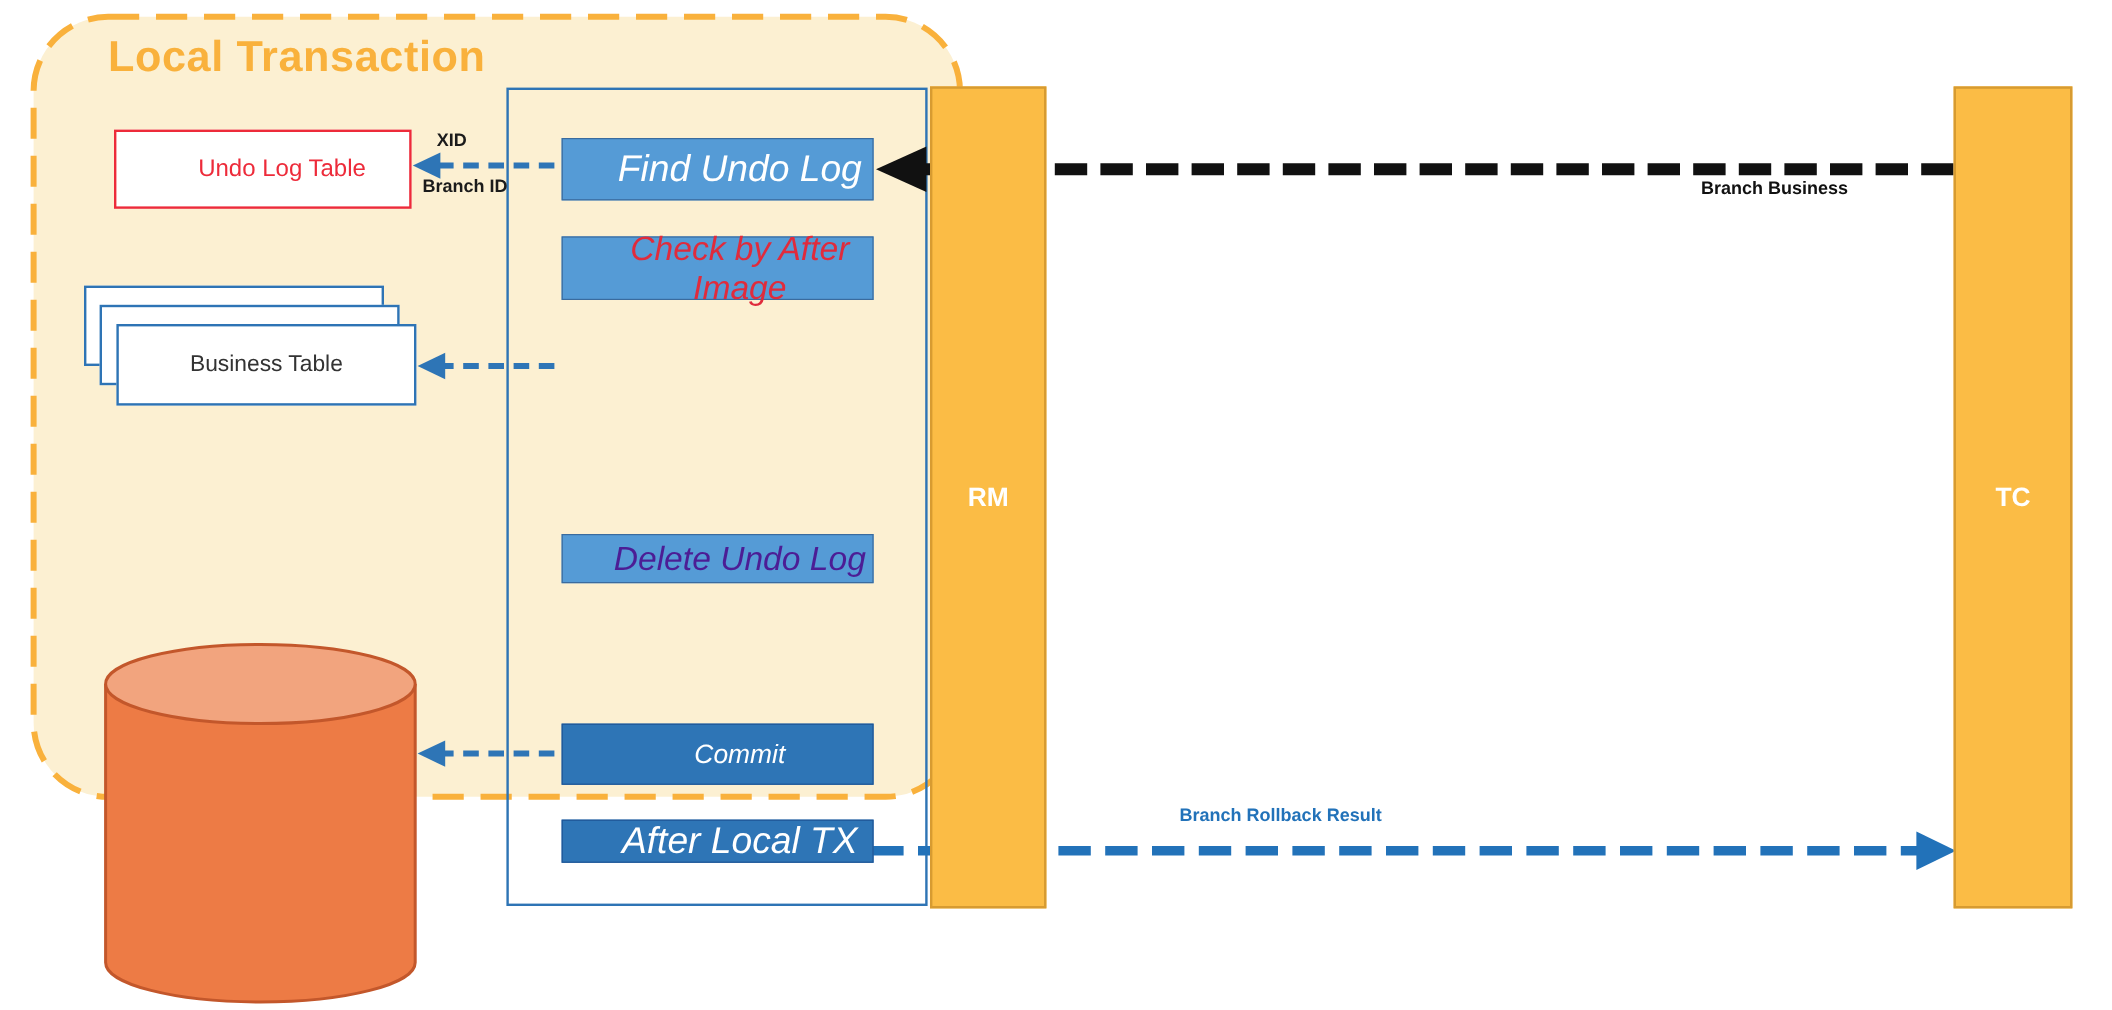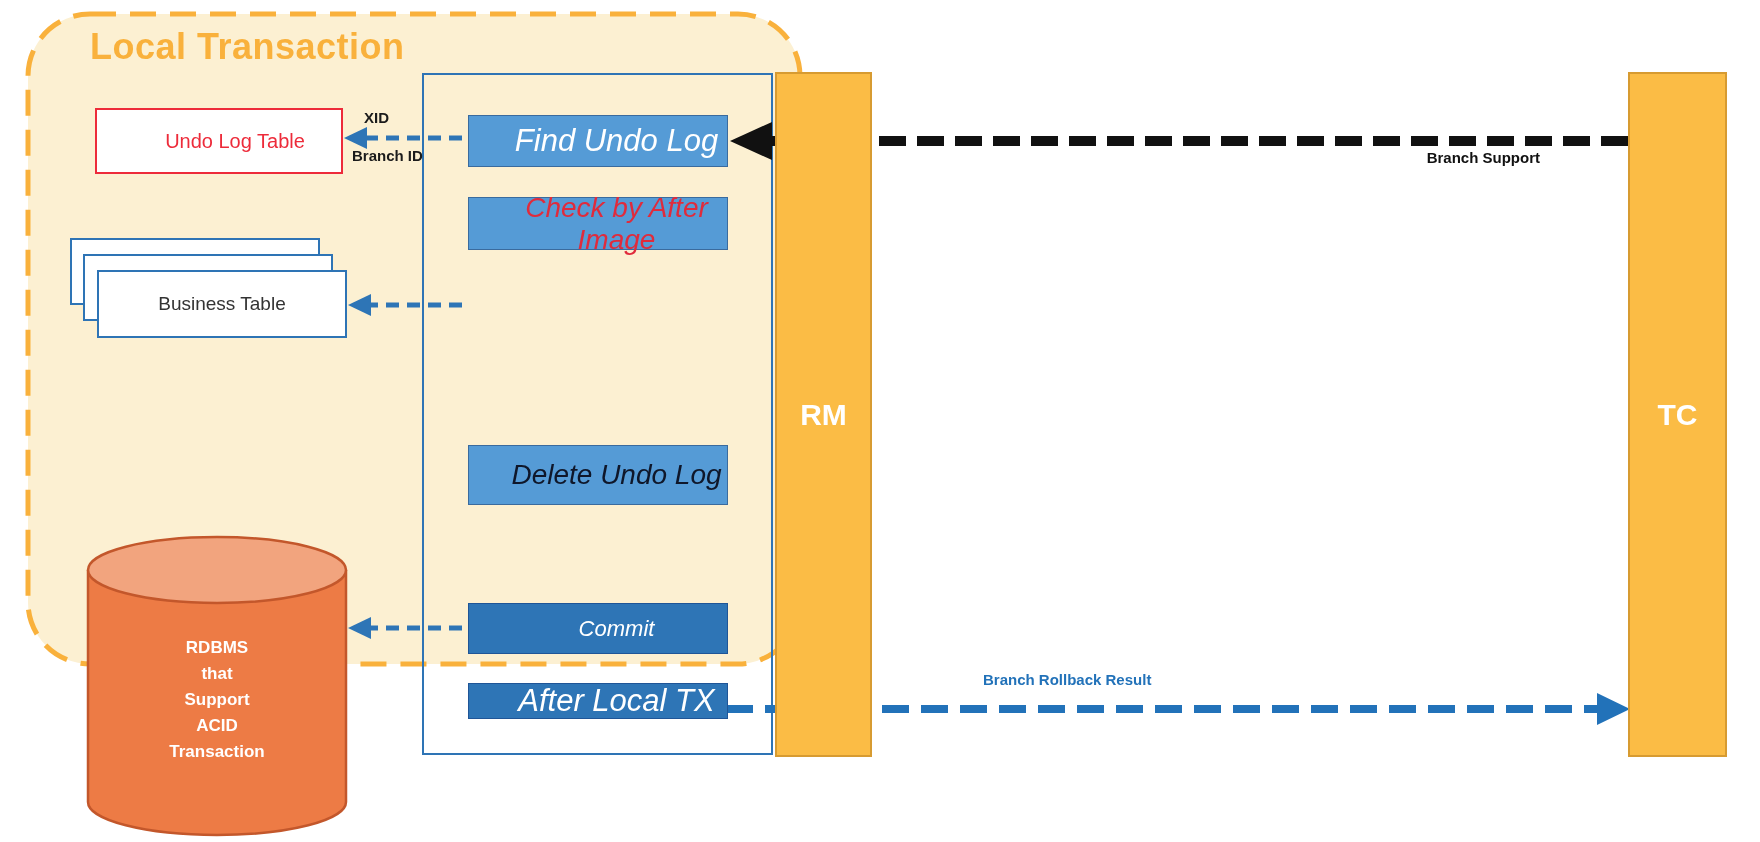--- a/index.html
+++ b/index.html
@@ -36,28 +36,28 @@
   }
   .step{
     left:468px;width:260px;display:flex;align-items:center;justify-content:center;
     text-align:center;box-sizing:border-box;font-style:italic;z-index:5;padding-left:37px;
   }
   .step-light{background:#559BD6;border:1.5px solid #3A6B9E;}
   .step-dark{background:#2E75B6;border:1.5px solid #1F5597;}
   .s-find {top:115px;height:52px;color:#ffffff;font-size:31px;}
   .s-check{top:197px;height:53px;color:#E02B3C;font-size:28px;}
   .s-exec {top:280px;height:52px;color:#EFF25C;font-size:24px;}
-  .s-del  {top:445px;height:60px;color:#0f172a;font-size:28px;}
+  .s-del  {top:445px;height:41px;color:#4c1d95;font-size:28px;}
   .s-commit{top:603px;height:51px;color:#ffffff;font-size:22px;}
   .s-after{top:683px;height:36px;color:#ffffff;font-size:31px;}
 
   .lane{
     top:72px;height:685px;background:#FBBC45;border:2px solid #D79B31;
     box-sizing:border-box;display:flex;align-items:center;justify-content:center;
-    color:#ffffff;font-size:30px;font-weight:bold;z-index:8;
+    color:#ffffff;font-size:22px;font-weight:bold;z-index:8;
   }
   .lane-rm{left:775px;width:97px;}
   .lane-tc{left:1628px;width:99px;}
 
   .cyl-text{
     left:88px;top:635px;width:258px;text-align:center;color:#ffffff;
     font-weight:bold;font-size:17px;line-height:26px;z-index:7;
   }
   .lbl{font-weight:bold;font-size:15px;color:#1b1b1b;z-index:9;}
   .lbl-xid{left:364px;top:109px;}
@@ -119,33 +119,26 @@
     <span>Commit</span>
   </div>
   <div class="abs step step-dark s-after">
     <span>After Local TX</span>
   </div>
 
   <svg class="layer" style="left:84px;top:533px;z-index:6" width="266" height="308">
     <path d="M 4 37 L 4 269 A 129 33 0 0 0 262 269 L 262 37" fill="#ED7B45" stroke="#C3572B" stroke-width="2.5"></path>
     <ellipse cx="133" cy="37" rx="129" ry="33" fill="#F2A47E" stroke="#C3572B" stroke-width="2.5"></ellipse>
   </svg>
-  <div class="abs cyl-text">
-    <div>RDBMS</div>
-    <div>that</div>
-    <div>Support</div>
-    <div>ACID</div>
-    <div>Transaction</div>
-  </div>
 
   <div class="abs lane lane-rm">
     <span>RM</span>
   </div>
   <div class="abs lane lane-tc">
     <span>TC</span>
   </div>
 
   <div class="abs lbl lbl-xid">XID</div>
   <div class="abs lbl lbl-branchid">Branch ID</div>
-  <div class="abs lbl lbl-rollback">Branch Support</div>
+  <div class="abs lbl lbl-rollback">Branch Business</div>
   <div class="abs lbl lbl-result">Branch Rollback Result</div>
 
 </div>
 
 </body></html>

